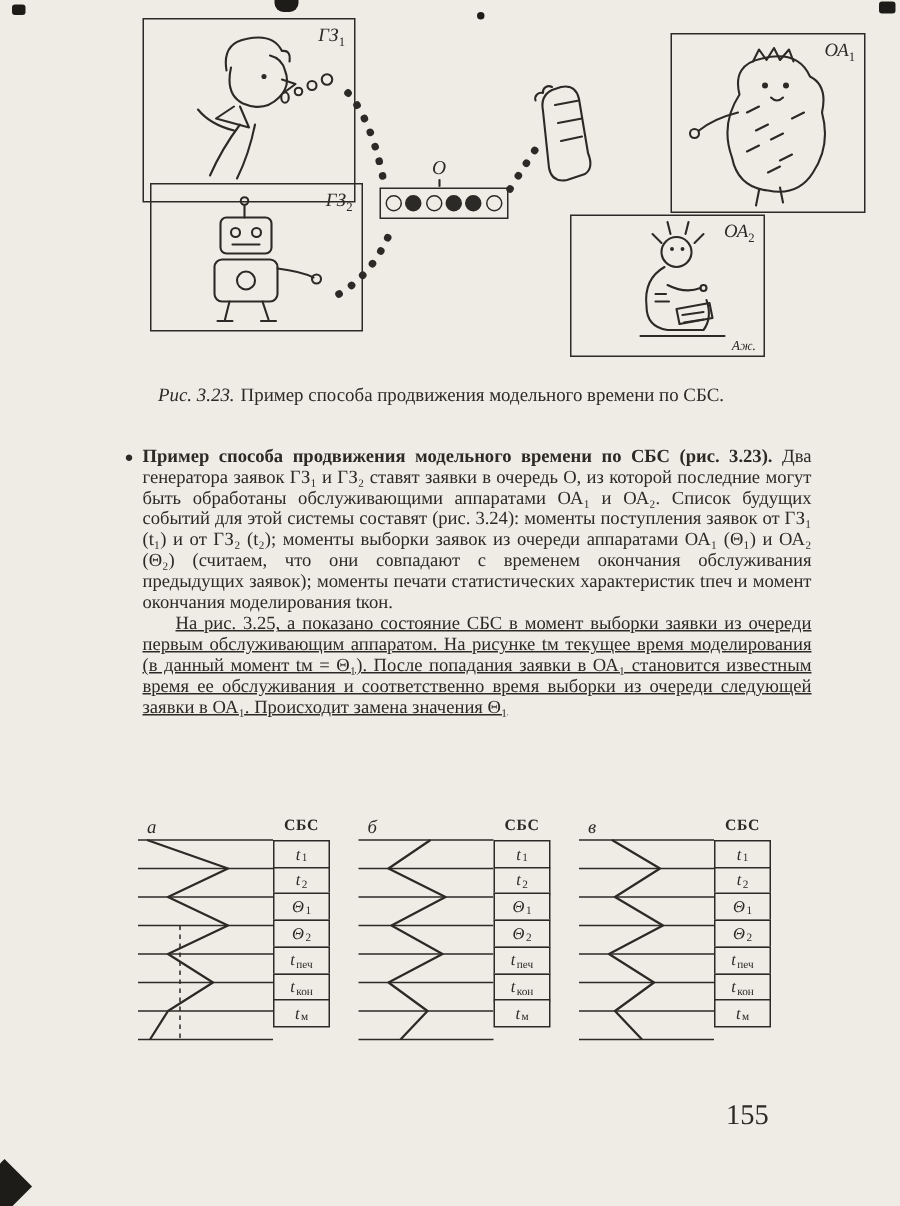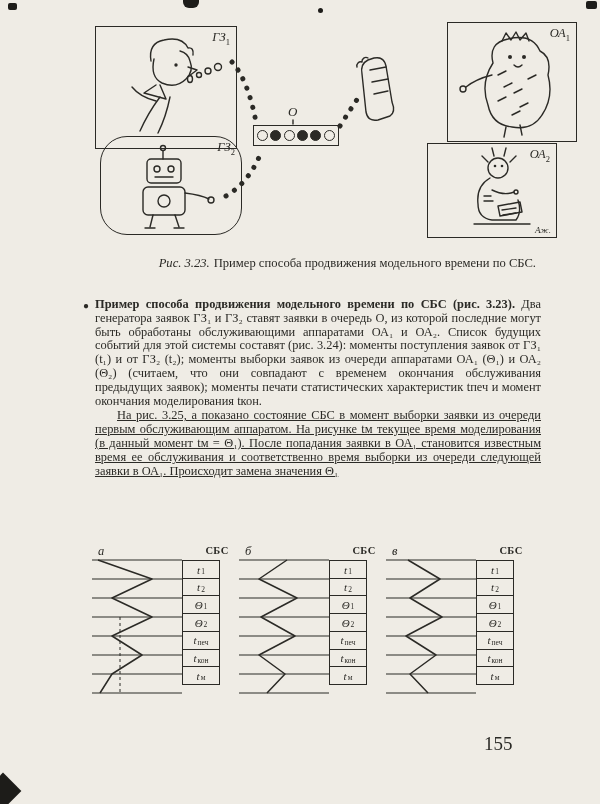--- a/index.html
+++ b/index.html
@@ -25,32 +25,32 @@
     border:1.5px solid var(--ink);display:flex;align-items:center;justify-content:space-around;padding:0 2px;box-sizing:border-box;}
   .q-circle{width:11px;height:11px;border-radius:50%;border:1.4px solid var(--ink);box-sizing:border-box;}
   .q-circle.filled{background:var(--ink);}
   .queue-label{position:absolute;left:288px;top:104px;font-size:13px;font-style:italic;}
   .overlay323{position:absolute;left:0;top:0;}
   .overlay323 path{fill:none;stroke:var(--ink);stroke-linecap:round;stroke-linejoin:round;}
   .dots{stroke-width:5;stroke-dasharray:0.1 10;}
   .thin{stroke-width:1.4;}
   .signature{position:absolute;right:5px;bottom:2px;font-size:9px;font-style:italic;}
   
-  .caption{position:absolute;left:96px;width:440px;text-align:right;font-size:12.6px;line-height:1.25;}
+  .caption{position:absolute;left:74px;width:440px;text-align:center;font-size:12.6px;line-height:1.25;}
   .caption i{margin-right:4px;}
   
   .bodytext{position:absolute;left:95px;top:298px;width:446px;font-size:12.4px;line-height:13.8px;text-align:justify;}
   .bodytext p{margin:0;}
   .bodytext p + p{text-indent:22px;margin-top:1px;text-decoration:underline;}
   .bullet{position:absolute;left:-12px;top:3px;font-size:10px;line-height:10px;}
   
   .fig324{position:absolute;left:90px;top:548px;display:flex;gap:14px;}
   .panel{position:relative;width:133px;height:152px;}
   .panel .plabel{position:absolute;left:8px;top:-4px;font-size:12.5px;font-style:italic;}
-  .panel .pheader{position:absolute;left:108px;top:-3px;width:38px;text-align:center;font-size:10.5px;font-weight:700;letter-spacing:.4px;}
+  .panel .pheader{position:absolute;left:92px;top:-3px;width:38px;text-align:center;font-size:10.5px;font-weight:700;letter-spacing:.4px;}
   .panel svg{position:absolute;left:0;top:0;}
   .panel line{stroke:var(--ink);stroke-width:1.1;}
   .panel line.dash{stroke-dasharray:3 3;stroke-width:1;}
   .panel polyline{fill:none;stroke:var(--ink);stroke-width:1.5;stroke-linejoin:round;}
   .cells{position:absolute;left:92px;top:12px;width:38px;}
   .cell{height:19px;border:1.3px solid var(--ink);box-sizing:border-box;
     display:flex;align-items:center;justify-content:center;font-size:11px;background:var(--paper);}
   .cell + .cell{margin-top:-1.3px;}
   .cell i{font-style:italic;}
   .cell sub{font-size:7.5px;margin-left:1px;transform:translateY(2px);font-style:normal;}
@@ -63,39 +63,39 @@
 <div class="page" style="--paper: #efece5; --ink: #2b2a26;">
 
   <div class="artifact" style="left:8px;top:3px;width:9px;height:7px;border-radius:2px;"></div>
   <div class="artifact" style="left:183px;top:0;width:16px;height:8px;border-radius:0 0 6px 6px;"></div>
   <div class="artifact" style="left:318px;top:8px;width:5px;height:5px;border-radius:50%;"></div>
   <div class="artifact" style="left:586px;top:1px;width:11px;height:8px;border-radius:2px;"></div>
   <div class="artifact" style="left:-10px;top:778px;width:26px;height:26px;transform:rotate(45deg);"></div>
 
   <div class="fig323">
 
-    <div class="cartoon-box" style="left:95px;top:26px;width:140px;height:121px;">
+    <div class="cartoon-box" style="left:95px;top:12px;width:140px;height:121px;">
       <svg width="140" height="121" viewBox="0 0 140 121">
         <path d="M55,34 Q52,16 68,13 Q86,9 92,21 Q98,20 97,28"></path>
         <path d="M58,32 Q54,50 66,56 Q80,62 90,52 Q98,44 94,34 Q92,26 84,24"></path>
         <path d="M92,40 l9,3 -8,6"></path>
         <circle class="fill" cx="80" cy="38" r="1.7"></circle>
         <ellipse cx="94" cy="52" rx="2.5" ry="3.5"></ellipse>
         <path d="M60,58 L48,66 L70,72 L64,58"></path>
         <path d="M64,70 Q52,86 44,104"></path>
         <path d="M74,70 Q70,90 62,106"></path>
         <path d="M60,74 Q44,70 36,60"></path>
         <circle cx="103" cy="48" r="2.5"></circle>
         <circle cx="112" cy="44" r="3"></circle>
         <circle cx="122" cy="40" r="3.5"></circle>
       </svg>
       <span class="box-label"><i>ГЗ</i><sub>1</sub></span>
     </div>
 
-    <div class="cartoon-box" style="left:100px;top:136px;width:140px;height:97px;border-radius:27px;">
+    <div class="cartoon-box" style="left:100px;top:122px;width:140px;height:97px;">
       <svg width="140" height="97" viewBox="0 0 140 97">
         <line x1="62" y1="14" x2="62" y2="22"></line>
         <circle cx="62" cy="11" r="2.5"></circle>
         <rect x="46" y="22" width="34" height="24" rx="4"></rect>
         <circle cx="56" cy="32" r="3"></circle>
         <circle cx="70" cy="32" r="3"></circle>
         <line x1="54" y1="40" x2="72" y2="40"></line>
         <rect x="42" y="50" width="42" height="28" rx="5"></rect>
         <circle cx="63" cy="64" r="6"></circle>
         <path d="M84,56 Q100,58 108,62"></path>
@@ -116,21 +116,21 @@
         <circle class="fill" cx="76" cy="34" r="2"></circle>
         <path d="M66,42 q4,4 8,0"></path>
         <path d="M50,52 l8,-4 M56,64 l8,-4 M50,78 l8,-4 M66,70 l8,-4 M72,84 l8,-4 M64,92 l8,-4 M80,56 l8,-4"></path>
         <path d="M44,52 Q28,56 18,64"></path>
         <circle cx="15" cy="66" r="3"></circle>
         <path d="M58,104 l-2,10 M72,102 l2,10"></path>
       </svg>
       <span class="box-label"><i>ОА</i><sub>1</sub></span>
     </div>
 
-    <div class="cartoon-box" style="left:427px;top:143px;width:128px;height:93px;text-align:right;">
+    <div class="cartoon-box" style="left:380px;top:143px;width:128px;height:93px;text-align:right;">
       <svg width="128" height="93" viewBox="0 0 128 93">
         <circle cx="70" cy="24" r="10"></circle>
         <path d="M60,18 l-6,-6 M66,12 l-2,-8 M76,12 l2,-8 M82,18 l6,-6"></path>
         <circle class="fill" cx="67" cy="22" r="1.3"></circle>
         <circle class="fill" cx="74" cy="22" r="1.3"></circle>
         <path d="M62,34 Q48,42 50,60 Q50,74 64,76 L88,76 Q94,68 90,56"></path>
         <path d="M64,46 Q76,52 86,48"></path>
         <circle cx="88" cy="48" r="2"></circle>
         <path d="M70,62 l22,-4 2,10 -22,4 z"></path>
         <path d="M74,66 l14,-2 M75,71 l13,-2"></path>

